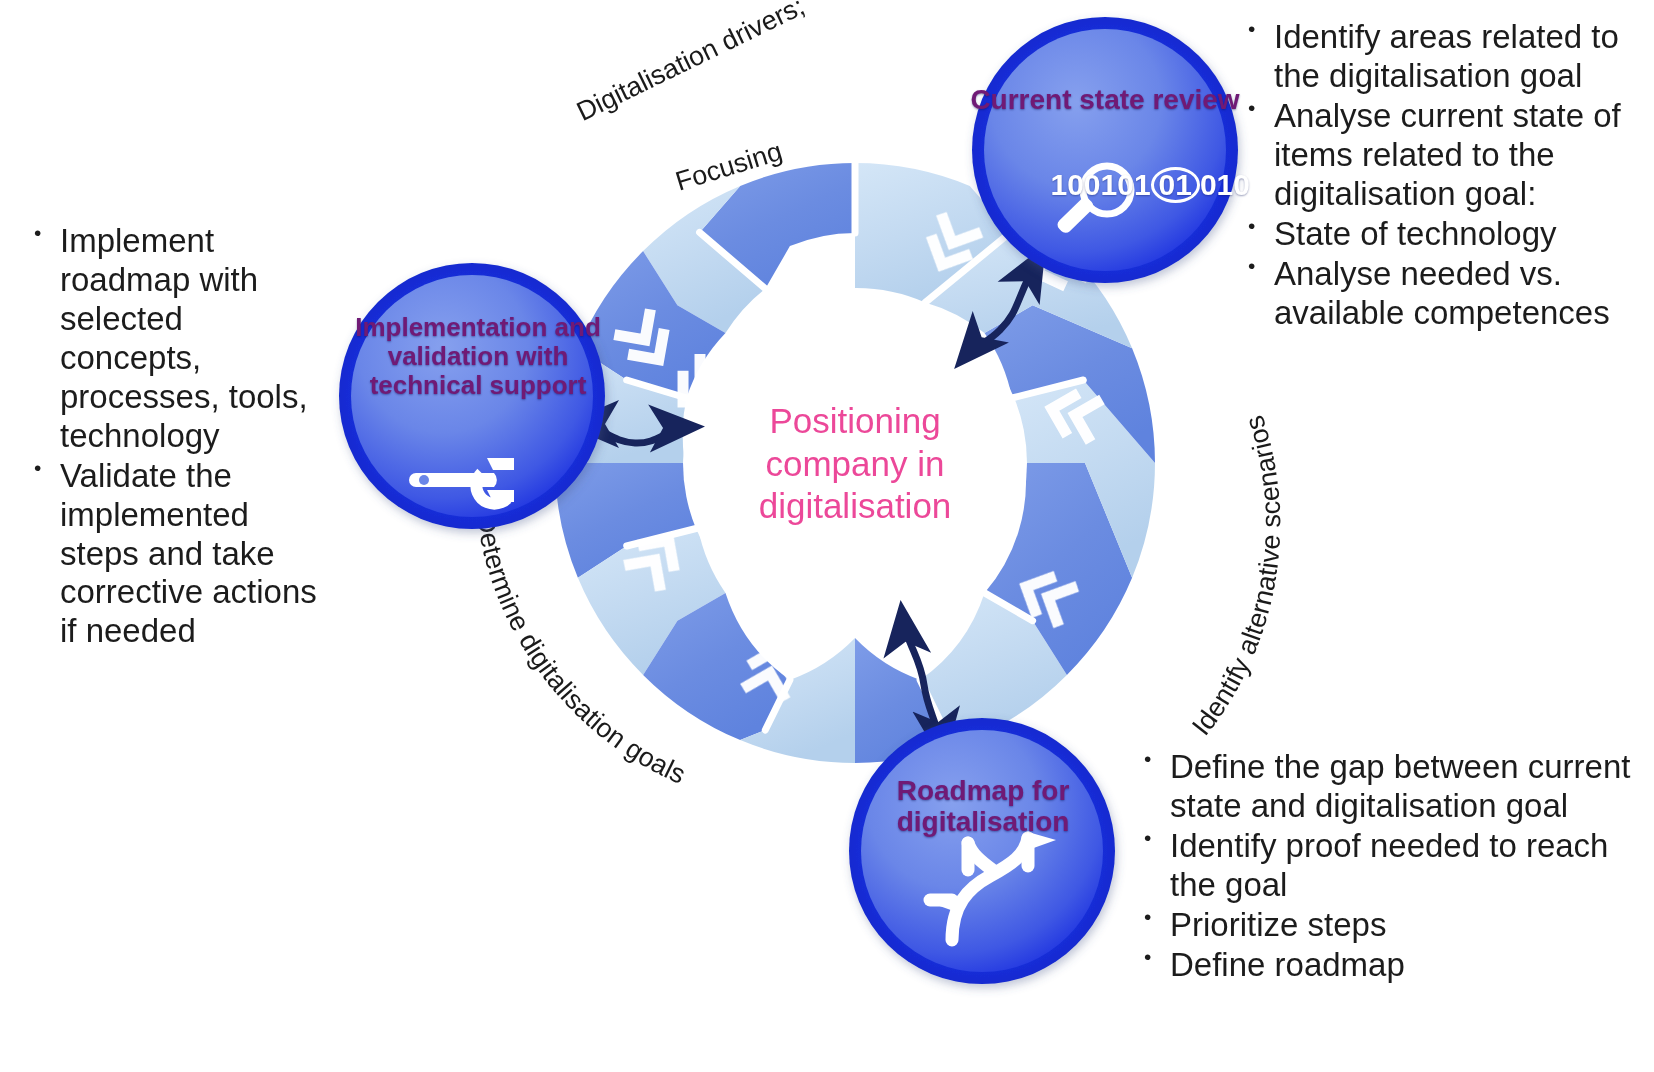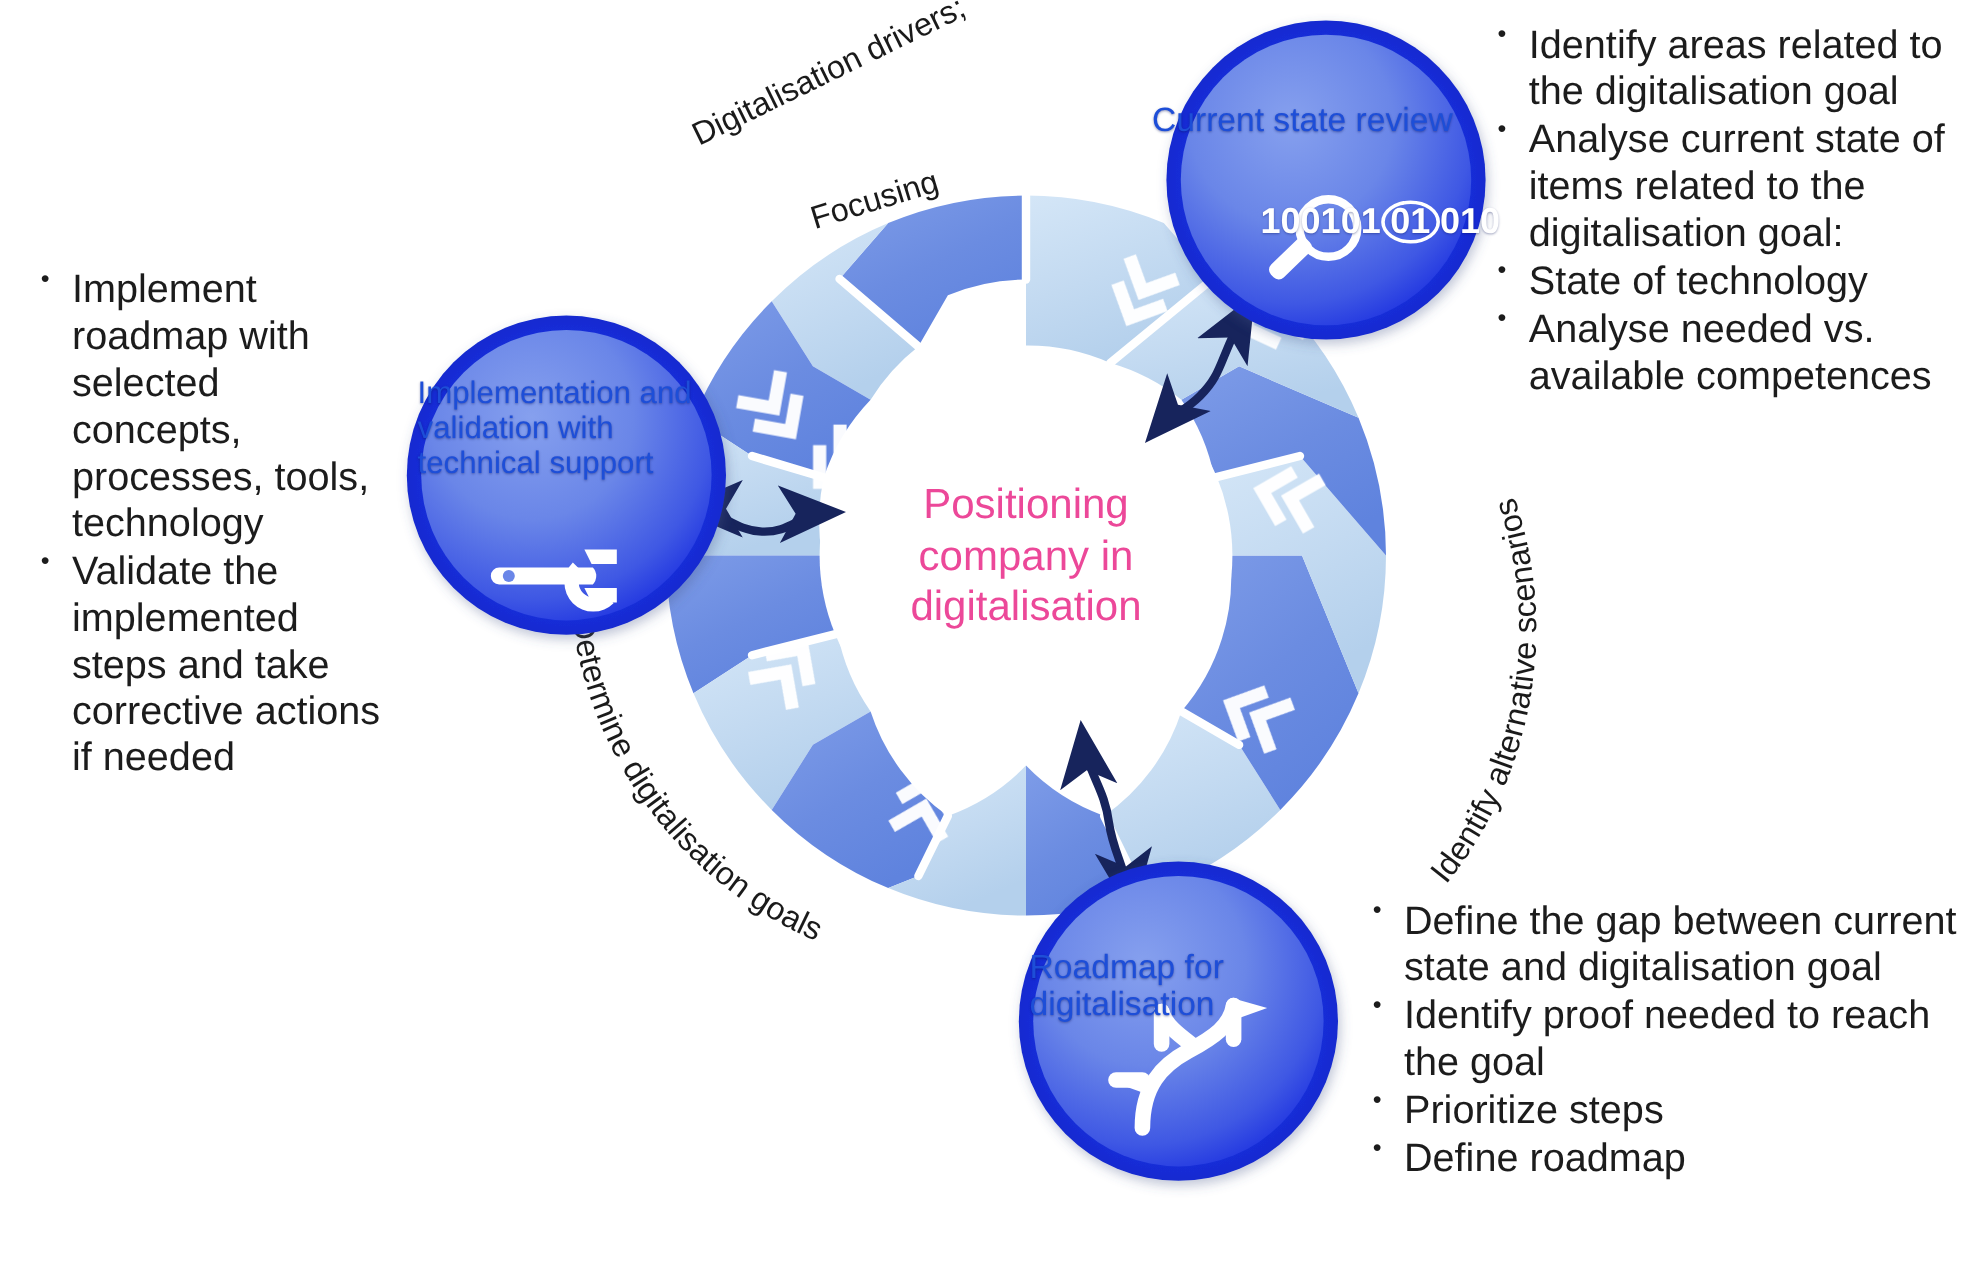--- a/index.html
+++ b/index.html
@@ -52,39 +52,38 @@
     color: #1c1c1c;
   }
 
   #list-implementation { left: 28px; top: 222px; width: 298px; }
   #list-current-state  { left: 1242px; top: 18px; width: 400px; }
   #list-roadmap        { left: 1138px; top: 748px; width: 500px; }
 
   
   .node-label {
     position: absolute;
-    text-align: left;
-    color: #1d4ed8;
-    font-weight: normal;
+    text-align: center;
+    color: #701a75;
+    font-weight: bold;
     line-height: 1.12;
     text-shadow: 0 1px 2px rgba(10,20,90,0.45);
     pointer-events: none;
   }
   #label-current-state {
     left: 960px; top: 84px; width: 290px;
     font-size: 28px;
   }
   #label-implementation {
     left: 348px; top: 313px; width: 260px;
     font-size: 26px;
   }
   #label-roadmap {
     left: 858px; top: 775px; width: 250px;
     font-size: 28px;
-    margin-top: 15px;
   }
   .binary-row {
     position: absolute;
     left: 960px; top: 167px; width: 290px;
     text-align: right;
     color: #ffffff;
     font-weight: bold;
     font-size: 30px;
     letter-spacing: 0px;
     text-shadow: 0 1px 2px rgba(10,20,90,0.4);

